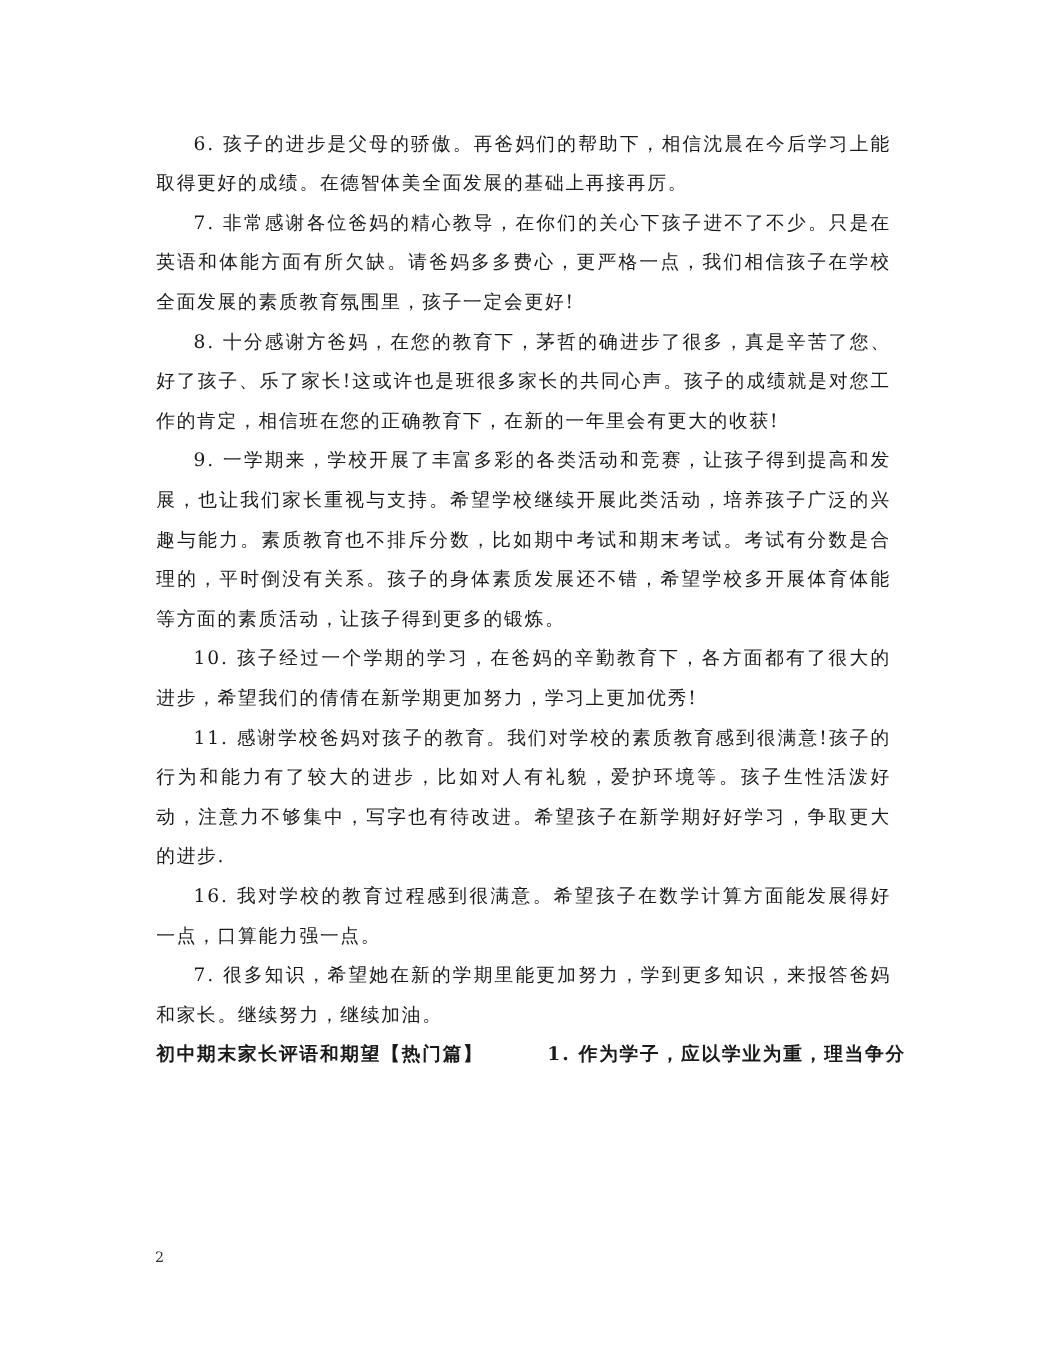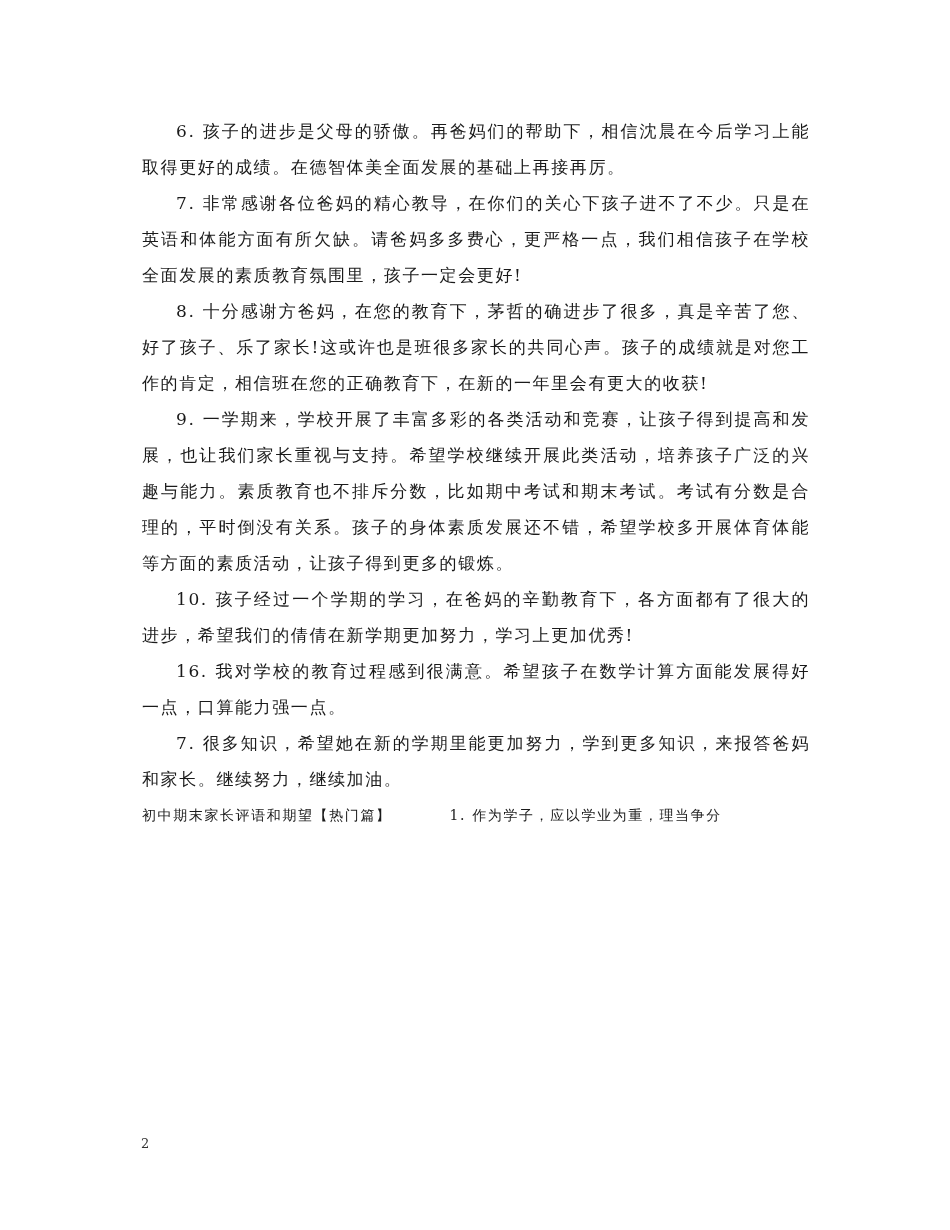--- a/index.html
+++ b/index.html
@@ -32,24 +32,25 @@
       margin: 0;
       font-size: 17px;
       line-height: 36px;
       text-indent: 34px;
       letter-spacing: 1.6px;
       text-align: justify;
       word-break: break-all;
     }
     .last-line {
       margin: 0;
-      font-size: 14px;
+      font-size: 17px;
       line-height: 36px;
       letter-spacing: 1.6px;
       white-space: nowrap;
+      font-weight: bold;
     }
     .last-line .gap {
       display: inline-block;
       width: 58px;
     }
     .page-number {
       position: absolute;
       left: 141px;
       top: 1136px;
       font-size: 13px;
@@ -59,18 +60,19 @@
 </head>
 <body>
 
 <div class="page">
   <div class="content">
     <p class="para">6.  孩子的进步是父母的骄傲。再爸妈们的帮助下，相信沈晨在今后学习上能取得更好的成绩。在德智体美全面发展的基础上再接再厉。</p>
     <p class="para">7.  非常感谢各位爸妈的精心教导，在你们的关心下孩子进不了不少。只是在英语和体能方面有所欠缺。请爸妈多多费心，更严格一点，我们相信孩子在学校全面发展的素质教育氛围里，孩子一定会更好!</p>
     <p class="para">8.  十分感谢方爸妈，在您的教育下，茅哲的确进步了很多，真是辛苦了您、好了孩子、乐了家长!这或许也是班很多家长的共同心声。孩子的成绩就是对您工作的肯定，相信班在您的正确教育下，在新的一年里会有更大的收获!</p>
     <p class="para">9.  一学期来，学校开展了丰富多彩的各类活动和竞赛，让孩子得到提高和发展，也让我们家长重视与支持。希望学校继续开展此类活动，培养孩子广泛的兴趣与能力。素质教育也不排斥分数，比如期中考试和期末考试。考试有分数是合理的，平时倒没有关系。孩子的身体素质发展还不错，希望学校多开展体育体能等方面的素质活动，让孩子得到更多的锻炼。</p>
     <p class="para">10.  孩子经过一个学期的学习，在爸妈的辛勤教育下，各方面都有了很大的进步，希望我们的倩倩在新学期更加努力，学习上更加优秀!</p>
+    <p class="para">11.  感谢学校爸妈对孩子的教育。我们对学校的素质教育感到很满意!孩子的行为和能力有了较大的进步，比如对人有礼貌，爱护环境等。孩子生性活泼好动，注意力不够集中，写字也有待改进。希望孩子在新学期好好学习，争取更大的进步.</p>
     <p class="para">16.  我对学校的教育过程感到很满意。希望孩子在数学计算方面能发展得好一点，口算能力强一点。</p>
     <p class="para">7.  很多知识，希望她在新的学期里能更加努力，学到更多知识，来报答爸妈和家长。继续努力，继续加油。</p>
     <p class="last-line"><span>初中期末家长评语和期望【热门篇】</span><span class="gap"></span><span>1.  作为学子，应以学业为重，理当争分</span></p>
   </div>
   <div class="page-number">2</div>
 </div>
 
 </body></html>

